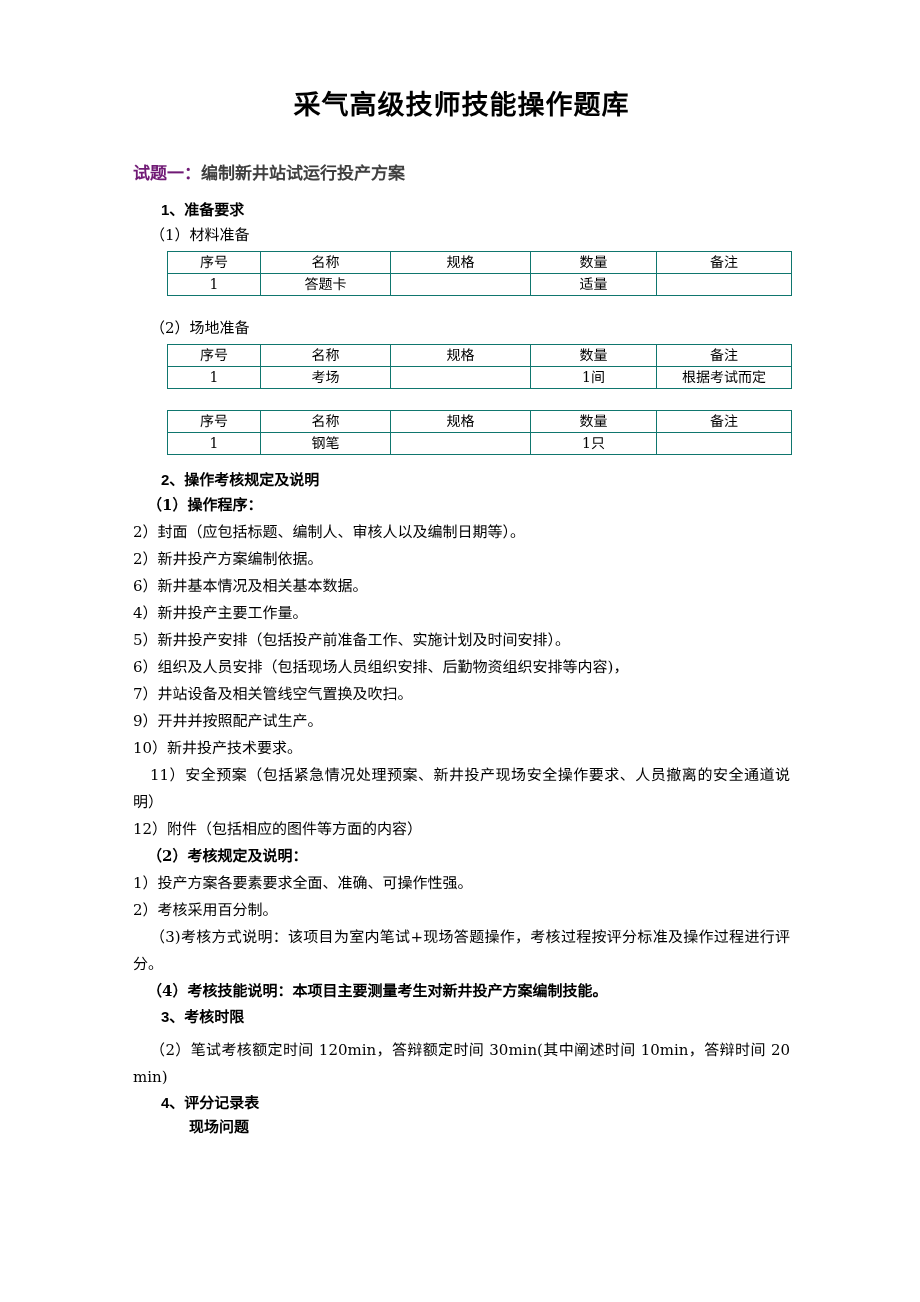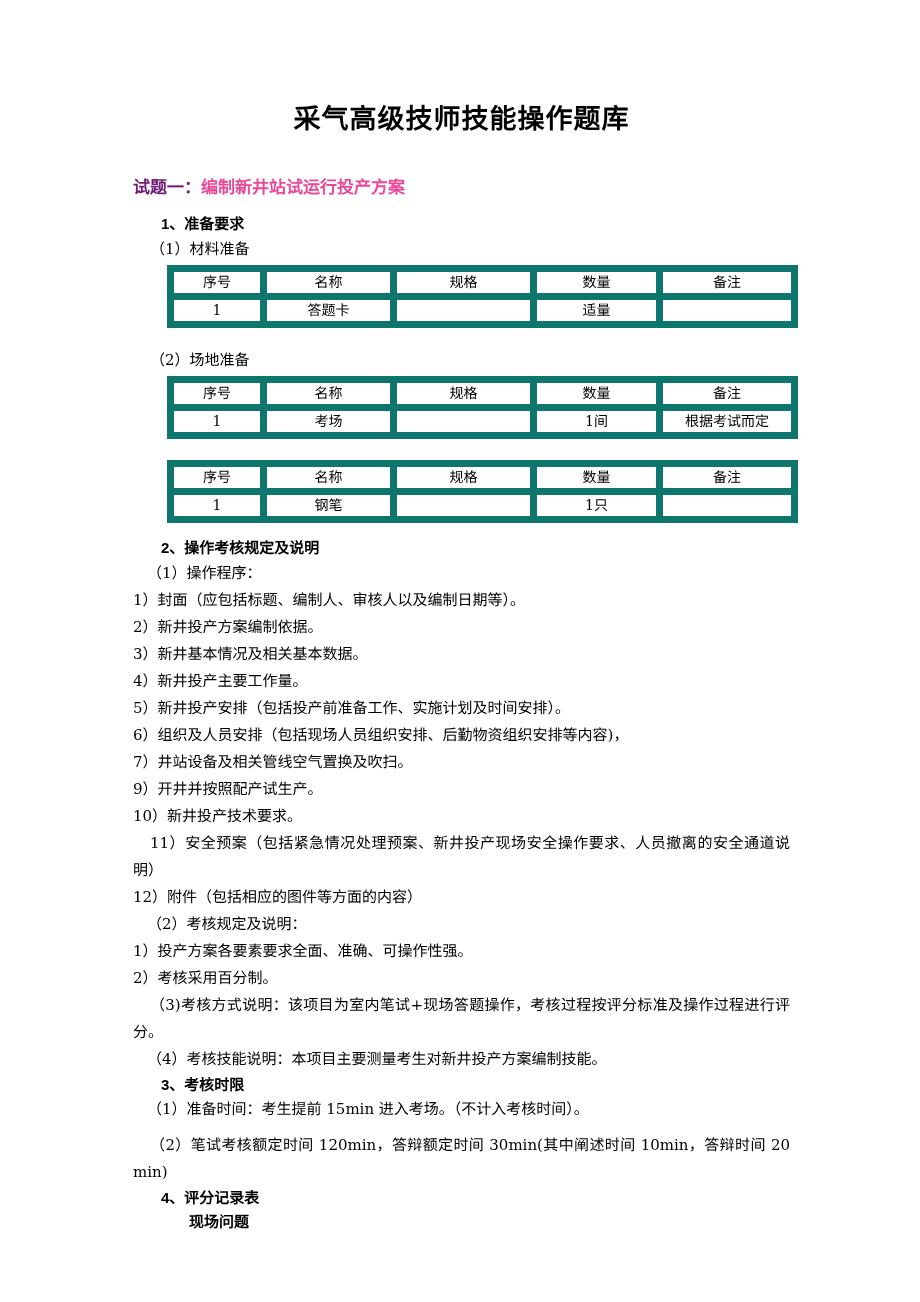--- a/index.html
+++ b/index.html
@@ -12,21 +12,21 @@
     width: 920px;
     height: 1302px;
     position: relative;
     font-family: "DejaVu Serif", "Liberation Serif", serif;
     color: #000000;
     overflow: hidden;
   }
   .page {
     position: absolute;
     left: 0;
-    top: 14px;
+    top: 0;
     width: 920px;
     height: 1026px;
     box-sizing: border-box;
     padding: 0;
   }
   .content {
     position: absolute;
     left: 133px;
     top: 0;
     width: 657px;
@@ -48,21 +48,21 @@
   .subject-line {
     font-family: "Liberation Sans", "DejaVu Sans", sans-serif;
     font-weight: bold;
     font-size: 17px;
     line-height: 22px;
     margin: 0;
     padding-top: 41px;
     white-space: nowrap;
   }
   .subject-label { color: #701a75; }
-  .subject-value { color: #ec4899; }
+  .subject-value { color: #404040; }
 
   
   .h-num {
     font-family: "Liberation Sans", "DejaVu Sans", sans-serif;
     font-weight: bold;
     font-size: 15px;
     line-height: 24px;
     margin: 0;
     padding-left: 28px;
   }
@@ -79,40 +79,40 @@
 
   
   .p {
     font-family: "DejaVu Serif", "Liberation Serif", serif;
     font-size: 15px;
     line-height: 27px;
     margin: 0;
     text-align: justify;
     word-break: break-all;
   }
-  .p.ind1 { padding-left: 14px; }   
+  .p.ind1 { padding-left: 14px; font-weight: bold; }   
   .p.ind0 { padding-left: 0; }      
   .p.ind2 { padding-left: 17px; }
   .p.hang { padding-left: 0; text-indent: 17px; }
 
   .gap-s { height: 9px; }
   .gap-m { height: 13px; }
   .gap-l { height: 19px; }
 
   
   table.prep {
     border-collapse: collapse;
     width: 624px;
     margin: 2px 0 0 34px;
     table-layout: fixed;
     font-family: "DejaVu Serif", "Liberation Serif", serif;
     font-size: 14px;
   }
   table.prep td {
-    border: 7px solid #0f766e;
+    border: 1px solid #0f766e;
     text-align: center;
     height: 21px;
     line-height: 21px;
     padding: 0 2px;
     overflow: hidden;
     white-space: nowrap;
   }
   col.c-seq  { width: 93px; }
   col.c-name { width: 130px; }
   col.c-spec { width: 140px; }
@@ -219,44 +219,43 @@
         </tr>
       </tbody>
     </table>
 
     <div class="gap-m"></div>
 
     <p class="h-num">2、操作考核规定及说明</p>
 
     <p class="p ind1">（1）操作程序：</p>
 
-    <p class="p ind0">1）封面（应包括标题、编制人、审核人以及编制日期等）。</p>
+    <p class="p ind0">2）封面（应包括标题、编制人、审核人以及编制日期等）。</p>
     <p class="p ind0">2）新井投产方案编制依据。</p>
-    <p class="p ind0">3）新井基本情况及相关基本数据。</p>
+    <p class="p ind0">6）新井基本情况及相关基本数据。</p>
     <p class="p ind0">4）新井投产主要工作量。</p>
     <p class="p ind0">5）新井投产安排（包括投产前准备工作、实施计划及时间安排）。</p>
     <p class="p ind0">6）组织及人员安排（包括现场人员组织安排、后勤物资组织安排等内容)，</p>
     <p class="p ind0">7）井站设备及相关管线空气置换及吹扫。</p>
     <p class="p ind0">9）开井并按照配产试生产。</p>
     <p class="p ind0">10）新井投产技术要求。</p>
     <p class="p hang">11）安全预案（包括紧急情况处理预案、新井投产现场安全操作要求、人员撤离的安全通道说明）</p>
     <p class="p ind0">12）附件（包括相应的图件等方面的内容）</p>
 
     <p class="p ind1">（2）考核规定及说明：</p>
 
     <p class="p ind0">1）投产方案各要素要求全面、准确、可操作性强。</p>
     <p class="p ind0">2）考核采用百分制。</p>
 
     <p class="p hang">（3)考核方式说明：该项目为室内笔试+现场答题操作，考核过程按评分标准及操作过程进行评分。</p>
 
     <p class="p ind1">（4）考核技能说明：本项目主要测量考生对新井投产方案编制技能。</p>
 
     <p class="h-num tight">3、考核时限</p>
 
-    <p class="p ind1">（1）准备时间：考生提前 15min 进入考场。（不计入考核时间）。</p>
 
     <div class="gap-s"></div>
 
     <p class="p hang">（2）笔试考核额定时间 120min，答辩额定时间 30min(其中阐述时间 10min，答辩时间 20min)</p>
 
 
     <p class="h-num tight">4、评分记录表</p>
 
     <p class="h-sub">现场问题</p>
 

